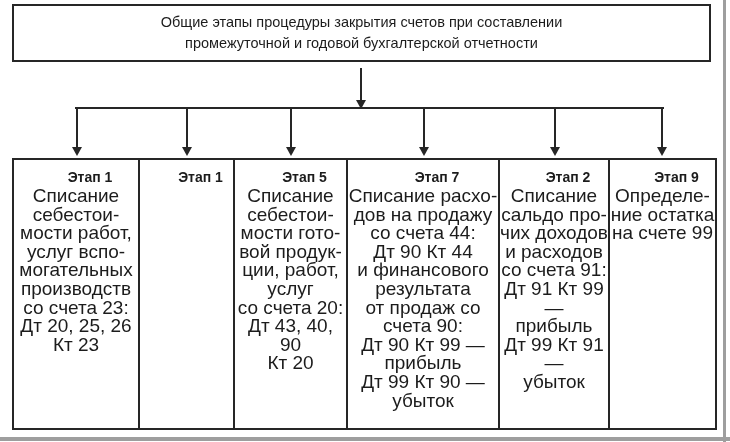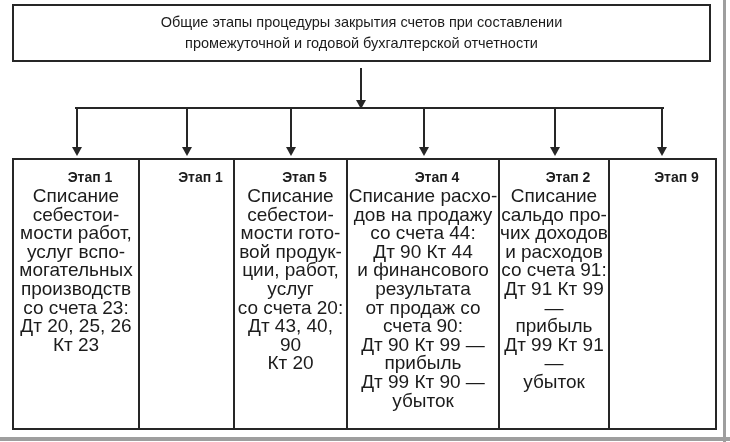--- a/index.html
+++ b/index.html
@@ -140,21 +140,21 @@
 себестои-
 мости гото-
 вой продук-
 ции, работ,
 услуг
 со счета 20:
 Дт 43, 40, 90
 Кт 20</div>
     </div>
     <div class="stage s4">
-      <div class="stage-label">Этап 4</div>
+      <div class="stage-label">Этап 7</div>
       <div class="stage-body">Списание расхо-
 дов на продажу
 со счета 44:
 Дт 90 Кт 44
 и финансового
 результата
 от продаж со
 счета 90:
 Дт 90 Кт 99 —
 прибыль
@@ -168,18 +168,21 @@
 чих доходов
 и расходов
 со счета 91:
 Дт 91 Кт 99 —
 прибыль
 Дт 99 Кт 91 —
 убыток</div>
     </div>
     <div class="stage s6">
       <div class="stage-label">Этап 9</div>
+      <div class="stage-body">Определе-
+ние остатка
+на счете 99</div>
     </div>
   </div>
 
   <div class="edge-right"></div>
   <div class="edge-bottom"></div>
 </div>
 
 </body></html>

